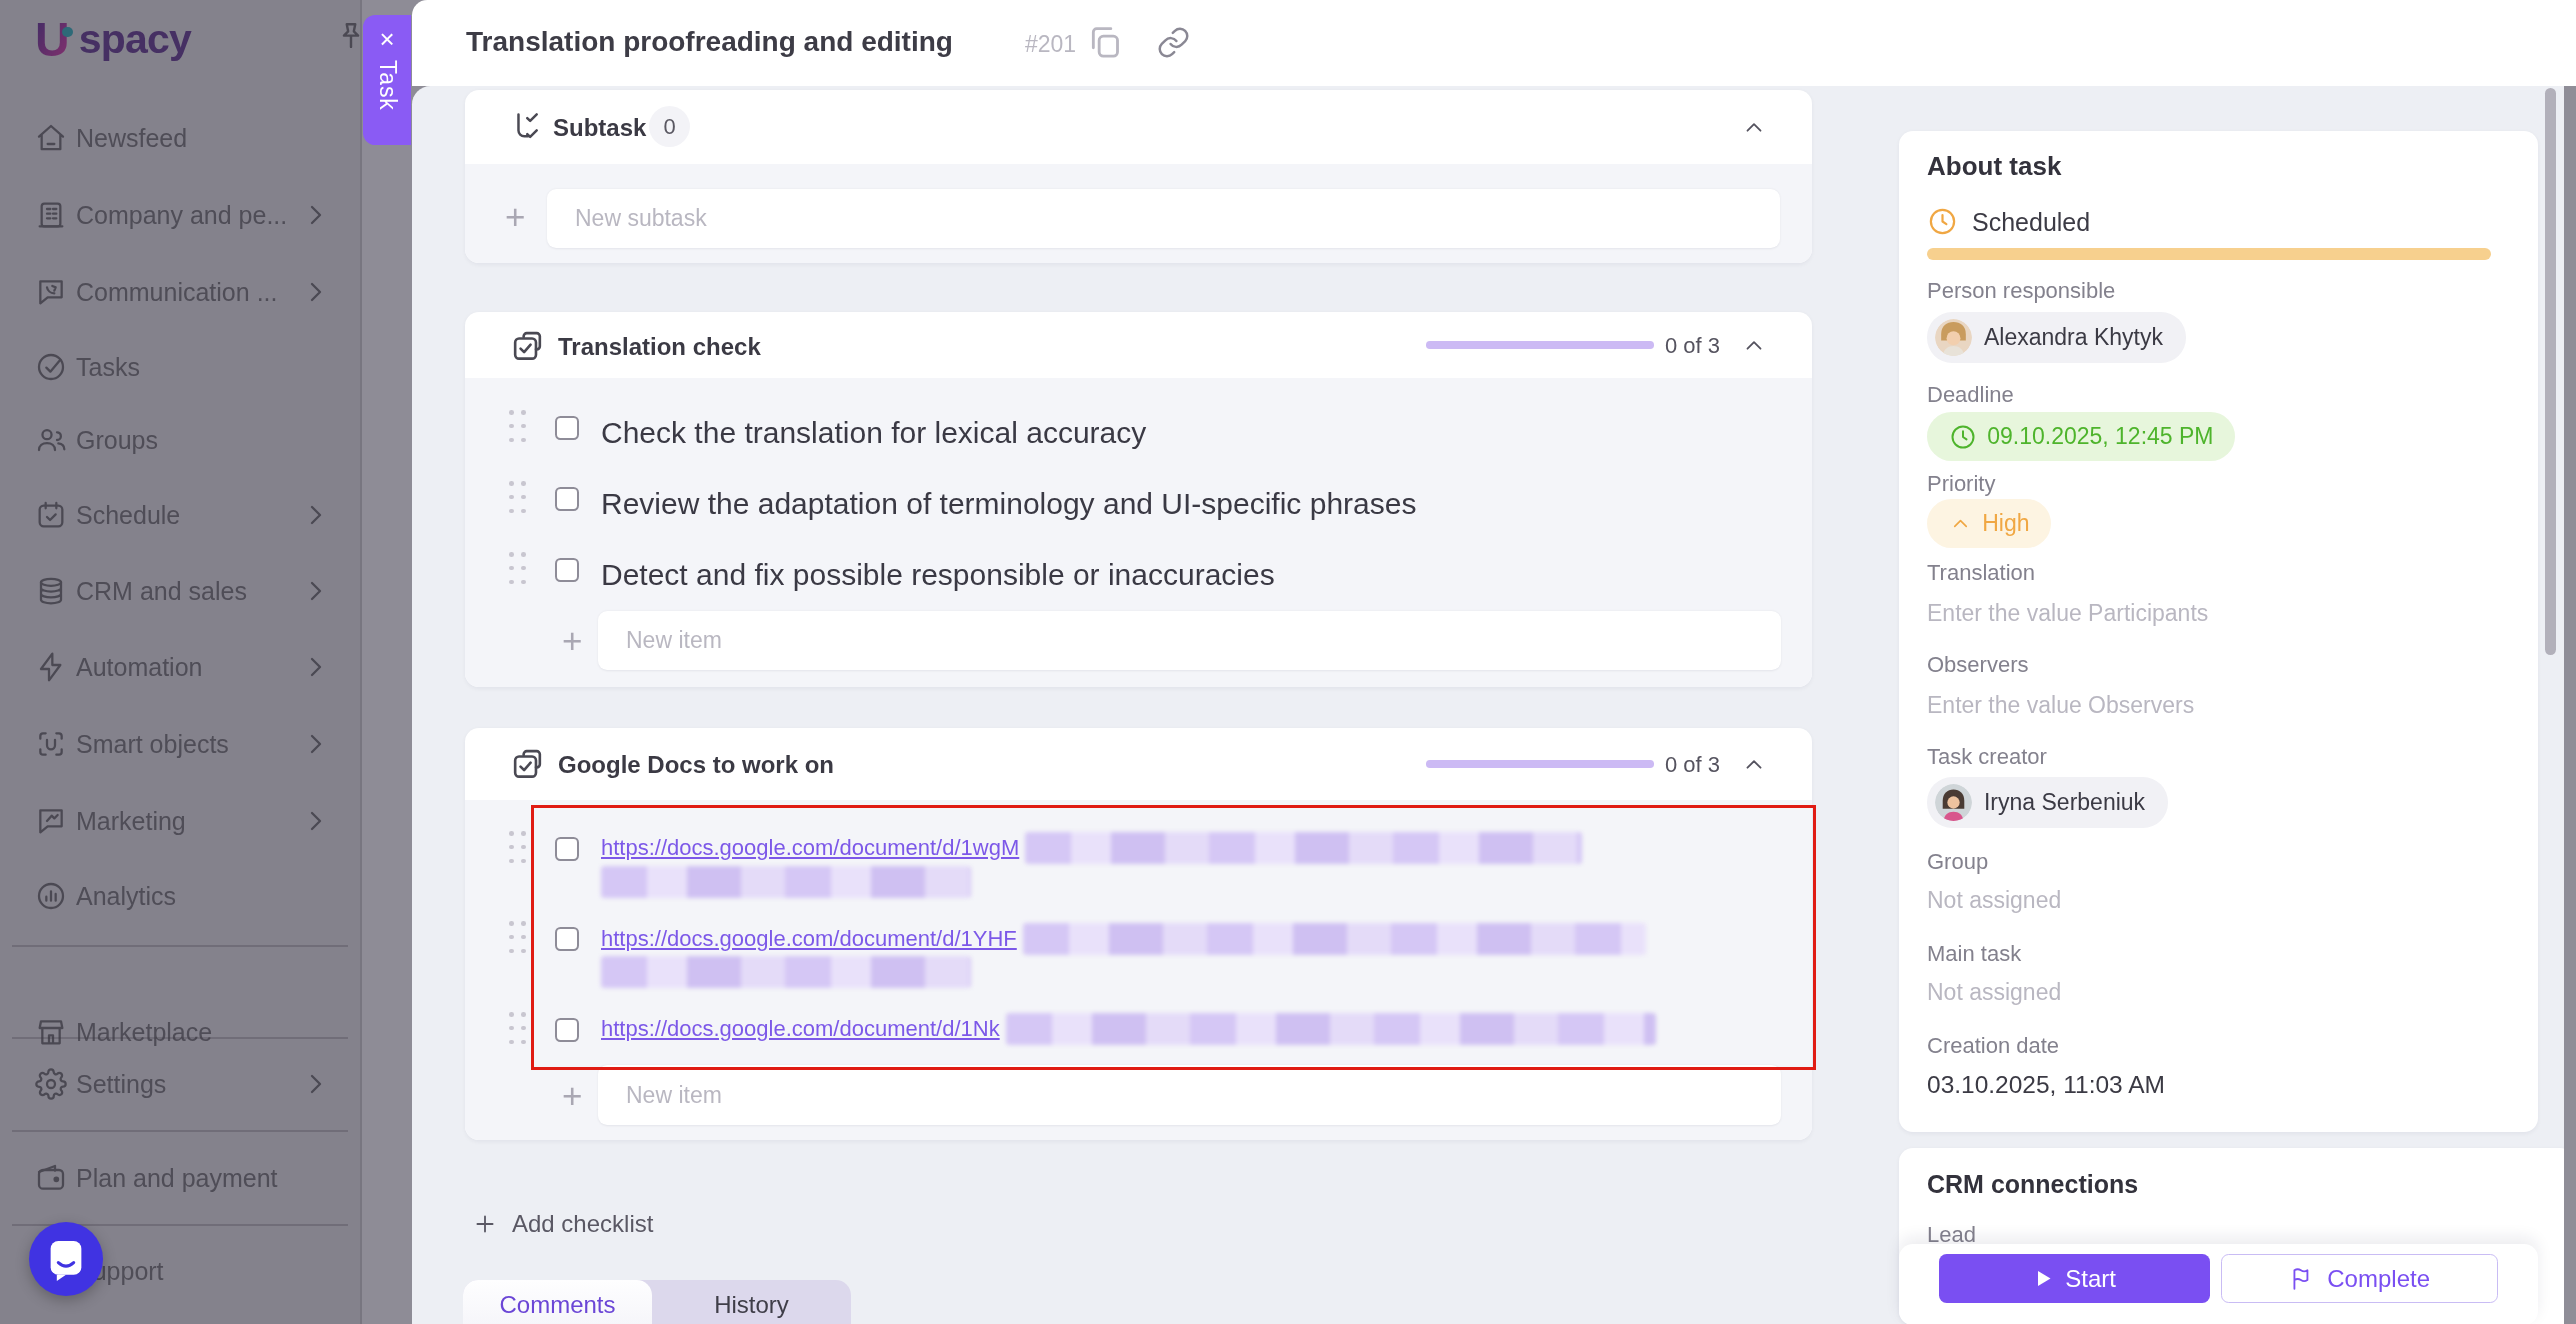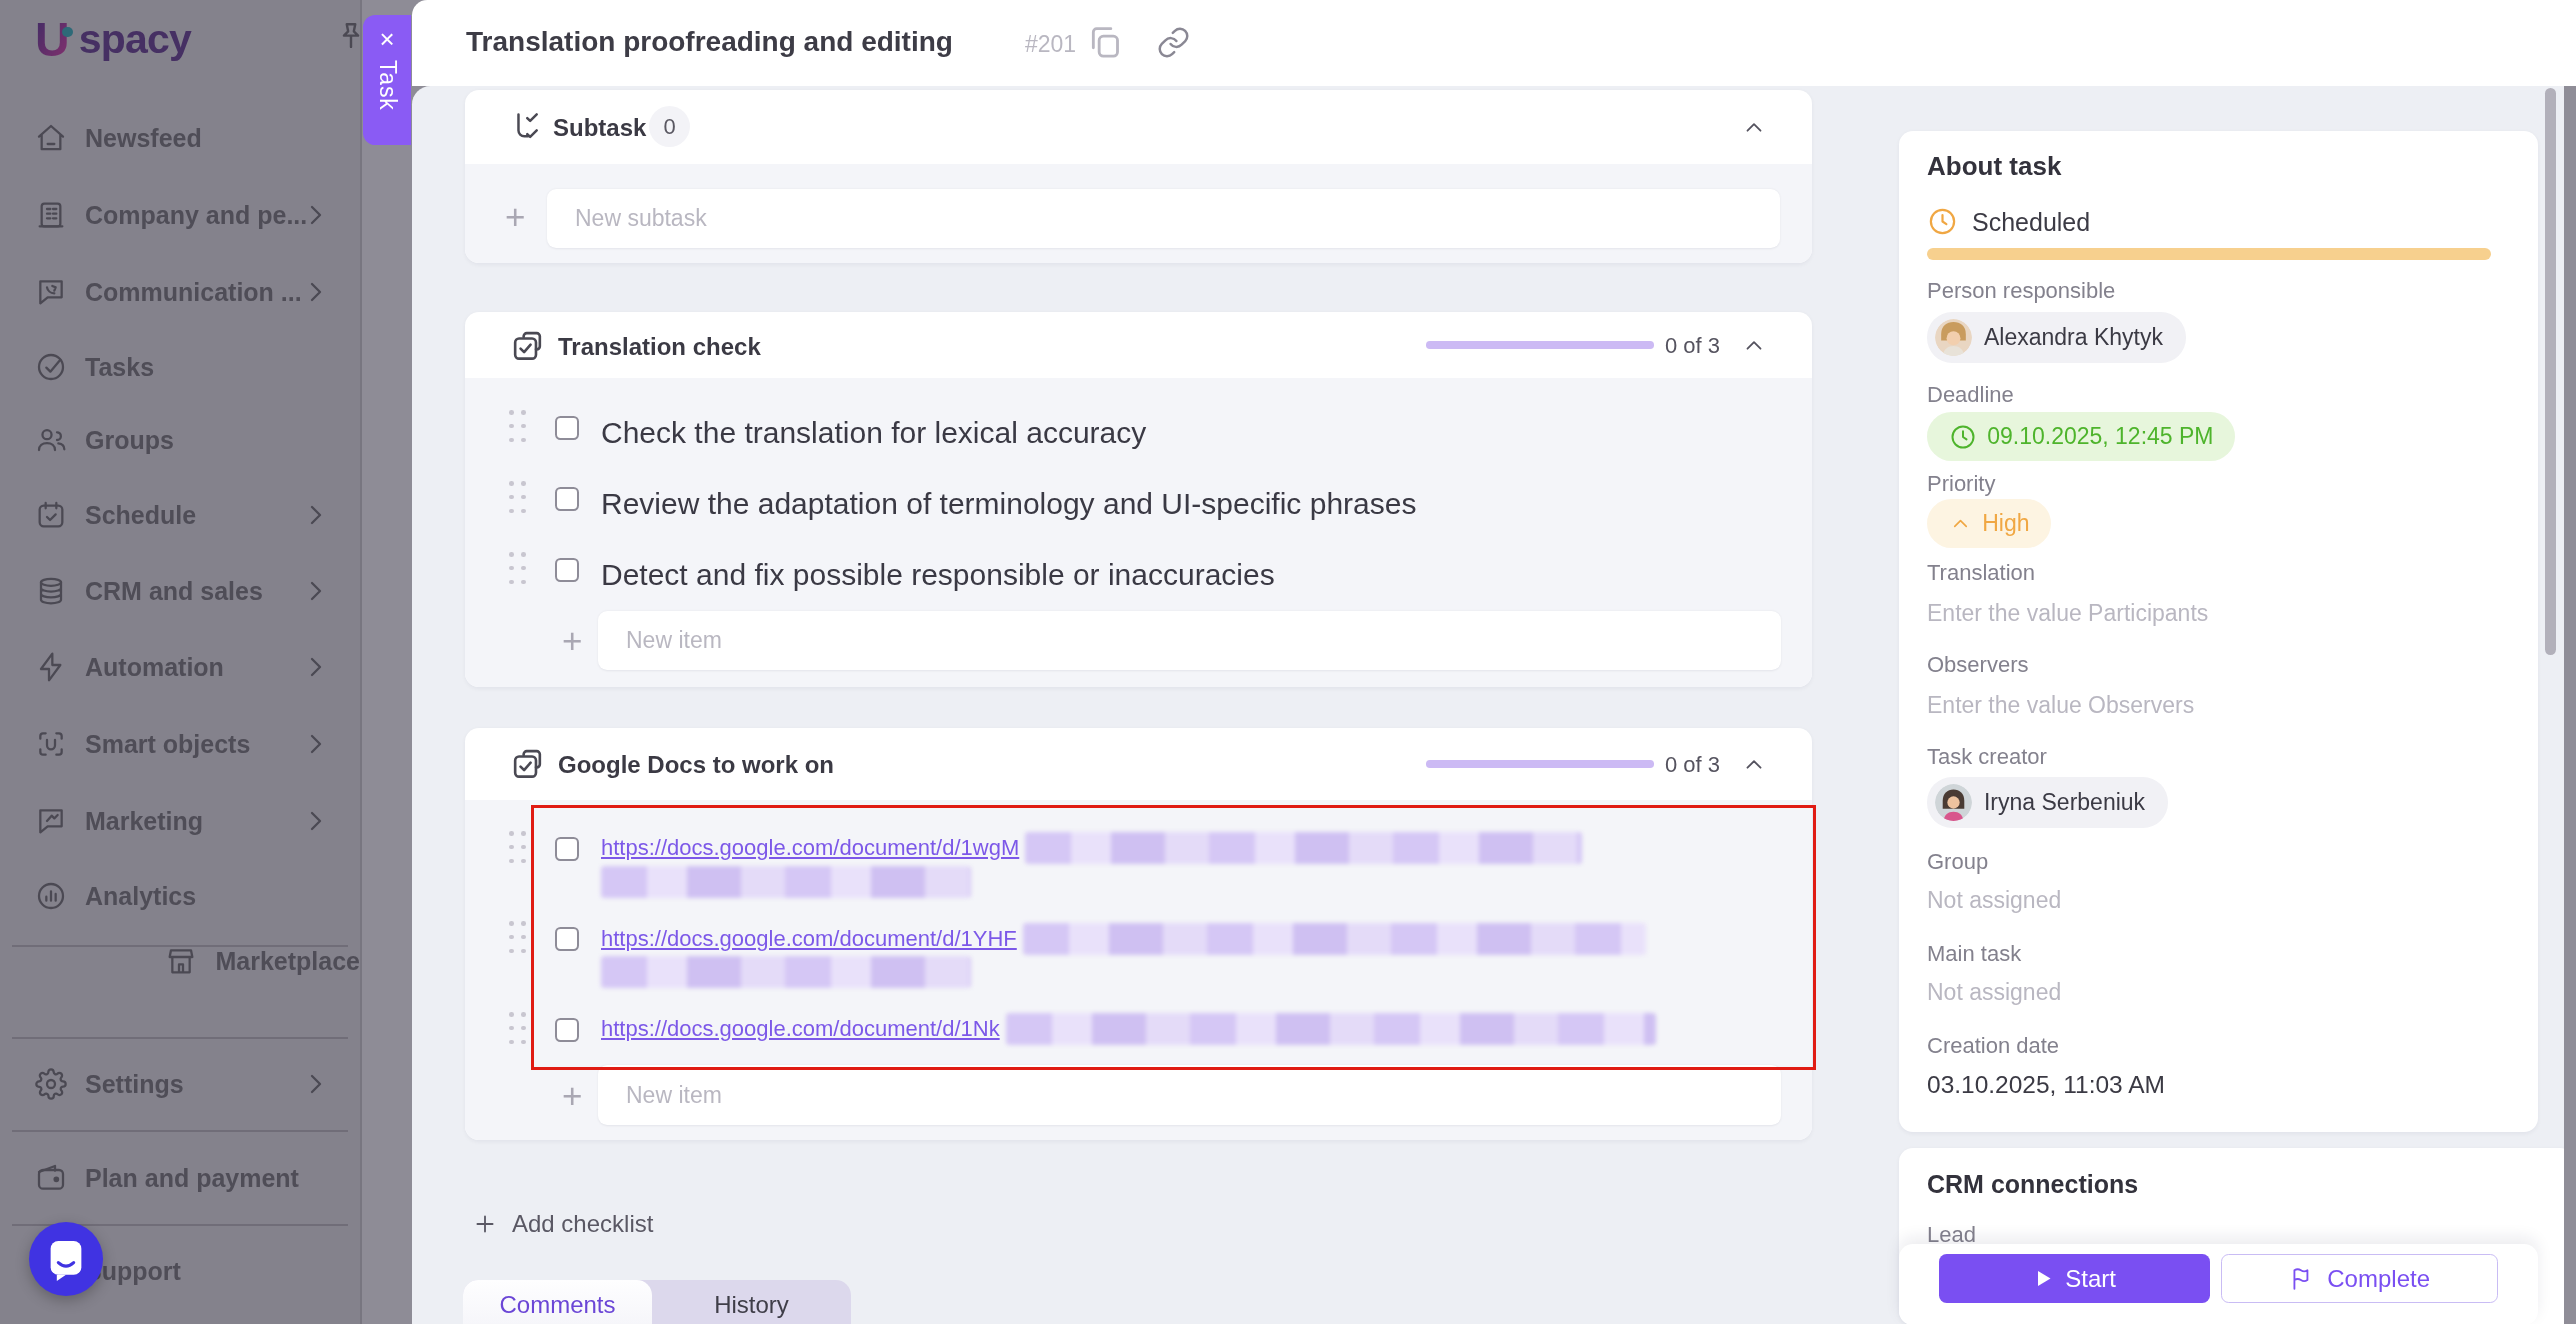--- a/index.html
+++ b/index.html
@@ -3,21 +3,21 @@
 <meta charset="utf-8">
 <style>
   html,body{margin:0;padding:0;background:#555;}
   .stage{position:relative;width:2576px;height:1325px;overflow:hidden;
          font-family:"Liberation Sans",sans-serif;background:#8e8c96;}
   .abs{position:absolute;}
   svg.ic{fill:none;stroke:currentColor;stroke-width:1.7;stroke-linecap:round;stroke-linejoin:round;display:block;}
   
   .sidebar{position:absolute;left:0;top:0;width:360px;height:1325px;background:#84828c;}
   .sitem{position:absolute;left:0;width:360px;height:74px;display:flex;align-items:center;
-         gap:18px;padding-left:35px;box-sizing:border-box;color:#4b4953;font-weight:bold;}
+         gap:9px;padding-left:35px;box-sizing:border-box;color:#4b4953;}
   .sitem .lbl{font-size:25px;color:#4f4d57;white-space:nowrap;overflow:hidden;max-width:230px;}
   .sitem svg{width:32px;height:32px;flex:none;}
   .schev{position:absolute;right:28px;top:50%;transform:translateY(-50%);color:#4b4953;}
   .sdivider{position:absolute;left:12.3px;width:336px;height:1.5px;background:rgba(60,58,70,.28);}
   .logo-u{font-size:48px;font-weight:800;background:linear-gradient(120deg,#3d2c64,#87306f);
           -webkit-background-clip:text;background-clip:text;color:transparent;letter-spacing:-1.5px;}
   .logo-rest{font-size:41px;font-weight:700;color:#463063;letter-spacing:-0.8px;}
   
   .modal-header{position:absolute;left:412px;top:0;width:2164px;height:86px;background:#fff;border-radius:15.3px 0 0 0;}
   .modal-body{position:absolute;left:412px;top:86px;width:2164px;height:1239px;background:#edeff4;border-radius:18.4px 0 0 0;}
@@ -190,21 +190,21 @@
         </span>
     </div>
     <div class="sitem" style="top:859px;">
       <svg class="ic" viewBox="0 0 24 24">
           <circle cx="12" cy="12" r="9"></circle>
           <path d="M8.5 15.5v-3M12 15.5V8.5M15.5 15.5v-5"></path>
         </svg>
       <span class="lbl">Analytics</span>
     </div>
     <div class="sdivider" style="top:945px;"></div>
-    <div class="sitem" style="top:924px;justify-content:flex-end;">
+    <div class="sitem" style="top:995px;">
       <svg class="ic" viewBox="0 0 24 24">
           <path d="M4.5 4h15l1 5h-17zM5.5 9v11.5h13V9M10.5 14.5h3v6h-3z"></path>
         </svg>
       <span class="lbl">Marketplace</span>
     </div>
     <div class="sdivider" style="top:1037px;"></div>
     <div class="sitem" style="top:1047px;">
       <svg class="ic" viewBox="0 0 24 24">
           <circle cx="12" cy="12" r="3"></circle>
           <path d="M19.4 15a1.65 1.65 0 0 0 .33 1.82l.06.06a2 2 0 0 1 0 2.83 2 2 0 0 1-2.83 0l-.06-.06a1.65 1.65 0 0 0-1.82-.33 1.65 1.65 0 0 0-1 1.51V21a2 2 0 0 1-2 2 2 2 0 0 1-2-2v-.09A1.65 1.65 0 0 0 9 19.4a1.65 1.65 0 0 0-1.82.33l-.06.06a2 2 0 0 1-2.83 0 2 2 0 0 1 0-2.83l.06-.06a1.65 1.65 0 0 0 .33-1.82 1.65 1.65 0 0 0-1.51-1H3a2 2 0 0 1-2-2 2 2 0 0 1 2-2h.09A1.65 1.65 0 0 0 4.6 9a1.65 1.65 0 0 0-.33-1.82l-.06-.06a2 2 0 0 1 0-2.83 2 2 0 0 1 2.83 0l.06.06a1.65 1.65 0 0 0 1.82.33H9a1.65 1.65 0 0 0 1-1.51V3a2 2 0 0 1 2-2 2 2 0 0 1 2 2v.09a1.65 1.65 0 0 0 1 1.51 1.65 1.65 0 0 0 1.82-.33l.06-.06a2 2 0 0 1 2.83 0 2 2 0 0 1 0 2.83l-.06.06a1.65 1.65 0 0 0-.33 1.82V9a1.65 1.65 0 0 0 1.51 1H21a2 2 0 0 1 2 2 2 2 0 0 1-2 2h-.09a1.65 1.65 0 0 0-1.51 1z"></path>

